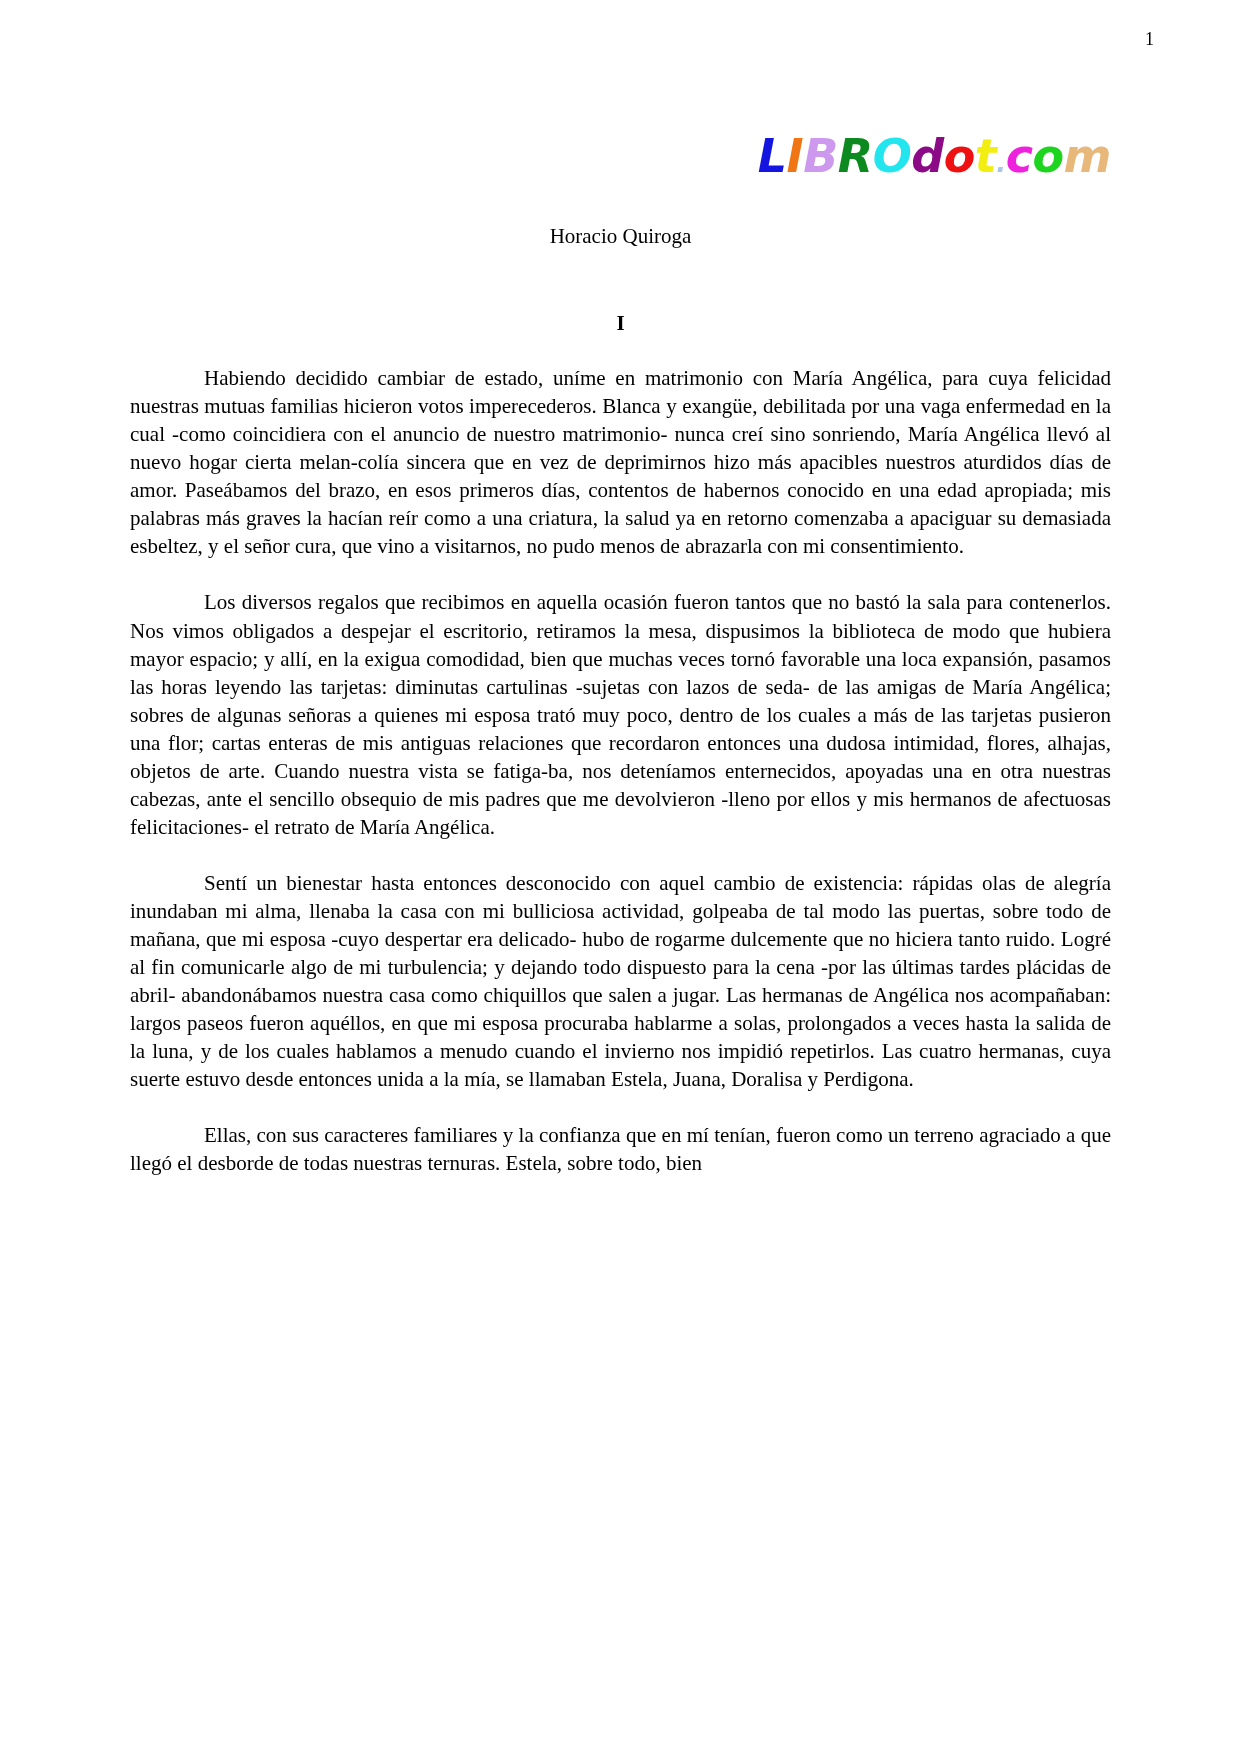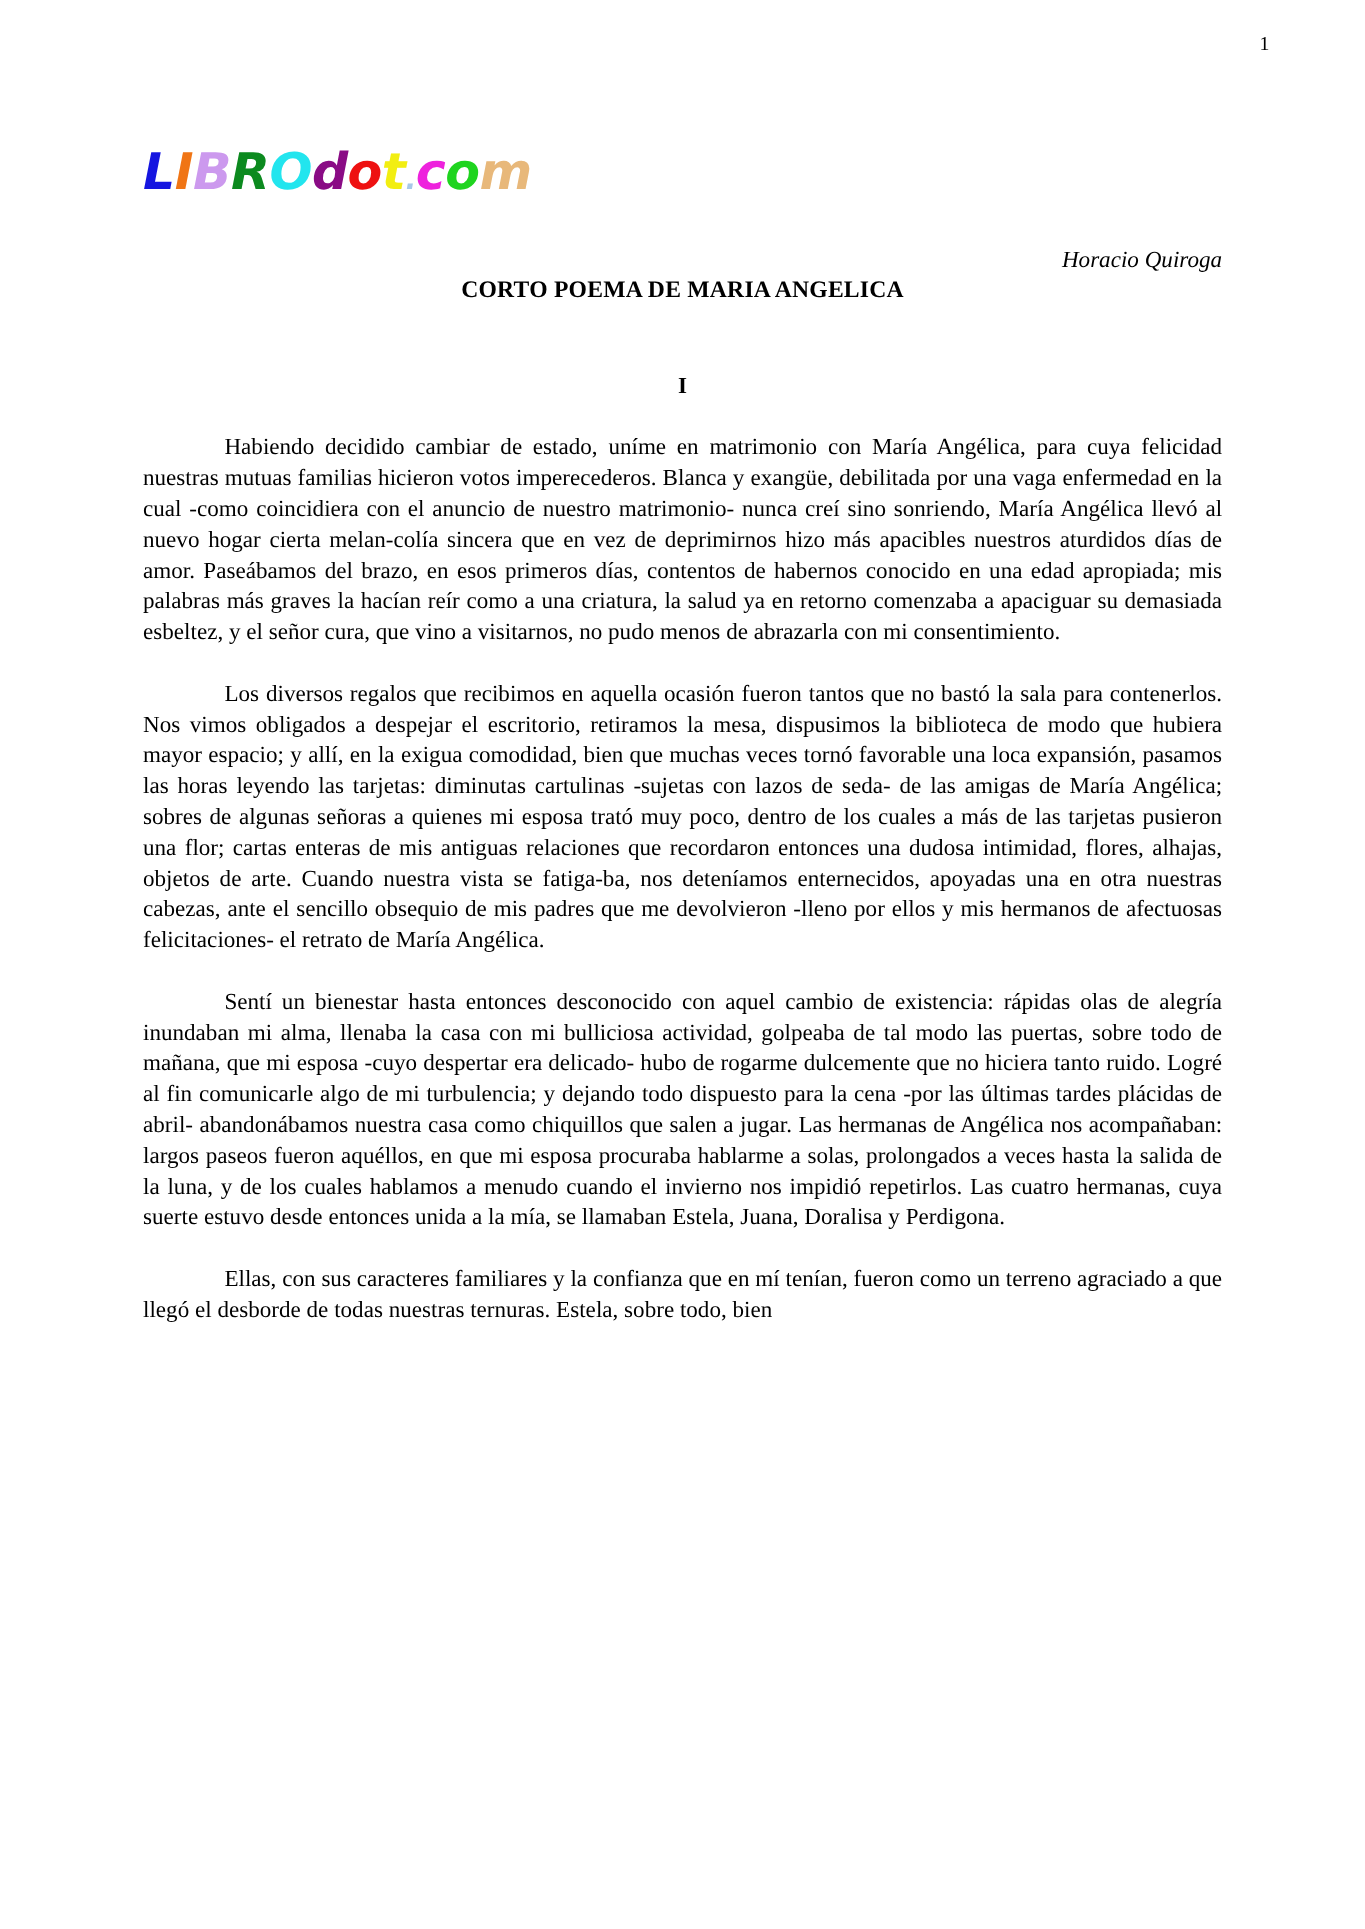--- a/index.html
+++ b/index.html
@@ -33,41 +33,40 @@
   
   .content {
     position: absolute;
     left: 130px;
     right: 130px;
     top: 120px;
   }
 
   
   .logo-wrap {
-    text-align: left;
+    text-align: right;
     margin-top: 12px;
     margin-bottom: 0;
   }
   .logo {
     display: inline-block;
     font-family: "DejaVu Sans", sans-serif;
     font-weight: bold;
     font-style: italic;
     font-size: 46px;
     letter-spacing: -0.5px;
     line-height: 1.05;
     white-space: nowrap;
   }
   .logo span { display: inline-block; }
   .logo .dot-small { font-size: 26px; vertical-align: baseline; }
 
   
   .author {
-    text-align: right;
-    font-style: italic;
+    text-align: center;
     font-size: 21px;
     line-height: 1.18;
     margin: 44px 0 0 0;
   }
   .doc-title {
     text-align: center;
     font-weight: bold;
     font-size: 21.5px;
     line-height: 1.18;
     margin: 2px 0 0 0;
@@ -103,21 +102,20 @@
 
   <div class="page-number">1</div>
 
   <div class="content">
 
     <div class="logo-wrap">
       <div class="logo" id="logo"><span style="color: rgb(21, 21, 224);">L</span><span style="color: rgb(240, 117, 21);">I</span><span style="color: rgb(204, 153, 238);">B</span><span style="color: rgb(12, 138, 31);">R</span><span style="color: rgb(34, 229, 238);">O</span><span style="color: rgb(138, 11, 133);">d</span><span style="color: rgb(238, 17, 17);">o</span><span style="color: rgb(242, 238, 17);">t</span><span class="dot-small" style="color: rgb(168, 200, 232);">.</span><span style="color: rgb(238, 34, 221);">c</span><span style="color: rgb(31, 212, 31);">o</span><span style="color: rgb(232, 184, 122);">m</span></div>
     </div>
 
     <div class="author">Horacio Quiroga</div>
-    <div class="doc-title">CORTO POEMA DE MARIA ANGELICA</div>
 
     <div class="section-num gap-before-I">I</div>
     <p class="body">Habiendo decidido cambiar de estado, uníme en matrimonio con María Angélica, para cuya felicidad nuestras mutuas familias hicieron votos imperecederos. Blanca y exangüe, debilitada por una vaga enfermedad en la cual -como coincidiera con el anuncio de nuestro matrimonio- nunca creí sino sonriendo, María Angélica llevó al nuevo hogar cierta melan-colía sincera que en vez de deprimirnos hizo más apacibles nuestros aturdidos días de amor. Paseábamos del brazo, en esos primeros días, contentos de habernos conocido en una edad apropiada; mis palabras más graves la hacían reír como a una criatura, la salud ya en retorno comenzaba a apaciguar su demasiada esbeltez, y el señor cura, que vino a visitarnos, no pudo menos de abrazarla con mi consentimiento.</p>
 
     <p class="body">Los diversos regalos que recibimos en aquella ocasión fueron tantos que no bastó la sala para contenerlos. Nos vimos obligados a despejar el escritorio, retiramos la mesa, dispusimos la biblioteca de modo que hubiera mayor espacio; y allí, en la exigua comodidad, bien que muchas veces tornó favorable una loca expansión, pasamos las horas leyendo las tarjetas: diminutas cartulinas -sujetas con lazos de seda- de las amigas de María Angélica; sobres de algunas señoras a quienes mi esposa trató muy poco, dentro de los cuales a más de las tarjetas pusieron una flor; cartas enteras de mis antiguas relaciones que recordaron entonces una dudosa intimidad, flores, alhajas, objetos de arte. Cuando nuestra vista se fatiga-ba, nos deteníamos enternecidos, apoyadas una en otra nuestras cabezas, ante el sencillo obsequio de mis padres que me devolvieron -lleno por ellos y mis hermanos de afectuosas felicitaciones- el retrato de María Angélica.</p>
 
     <p class="body">Sentí un bienestar hasta entonces desconocido con aquel cambio de existencia: rápidas olas de alegría inundaban mi alma, llenaba la casa con mi bulliciosa actividad, golpeaba de tal modo las puertas, sobre todo de mañana, que mi esposa -cuyo despertar era delicado- hubo de rogarme dulcemente que no hiciera tanto ruido. Logré al fin comunicarle algo de mi turbulencia; y dejando todo dispuesto para la cena -por las últimas tardes plácidas de abril- abandonábamos nuestra casa como chiquillos que salen a jugar. Las hermanas de Angélica nos acompañaban: largos paseos fueron aquéllos, en que mi esposa procuraba hablarme a solas, prolongados a veces hasta la salida de la luna, y de los cuales hablamos a menudo cuando el invierno nos impidió repetirlos. Las cuatro hermanas, cuya suerte estuvo desde entonces unida a la mía, se llamaban Estela, Juana, Doralisa y Perdigona.</p>
 
     <p class="body">Ellas, con sus caracteres familiares y la confianza que en mí tenían, fueron como un terreno agraciado a que llegó el desborde de todas nuestras ternuras. Estela, sobre todo, bien</p>
 

